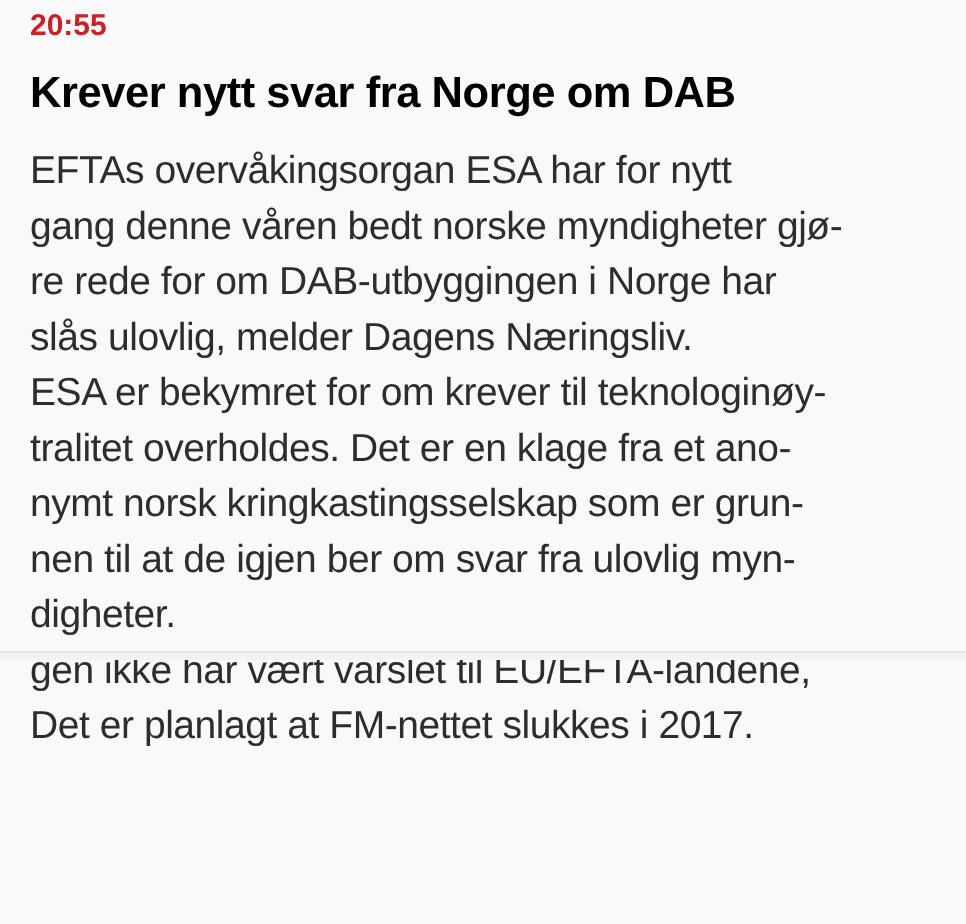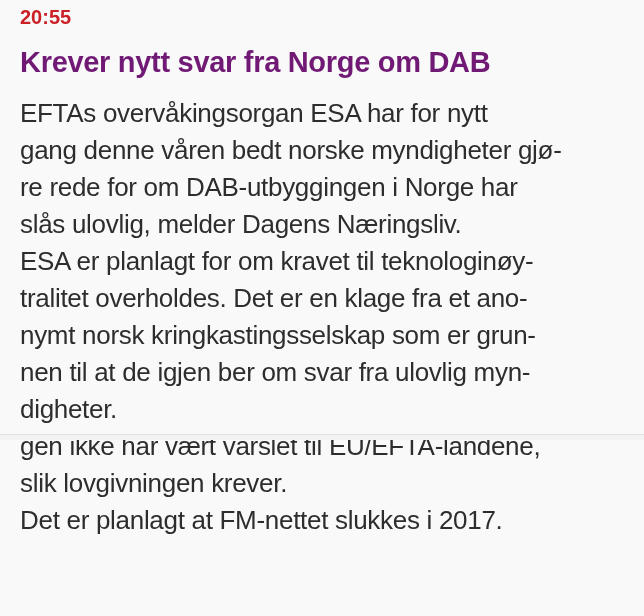--- a/index.html
+++ b/index.html
@@ -30,21 +30,21 @@
     letter-spacing: 0px;
     line-height: 24px;
   }
   .title {
     position: absolute;
     left: 20px;
     top: 44px;
     margin: 0;
     font-size: 29px;
     font-weight: bold;
-    color: #701a75;
+    color: #000000;
     letter-spacing: -0.3px;
     line-height: 36px;
     white-space: nowrap;
   }
   .body-text {
     position: absolute;
     left: 20px;
     top: 95px;
     width: 615px;
     font-size: 26px;
@@ -74,25 +74,24 @@
 
   <div class="time">20:55</div>
 
   <h1 class="title">Krever nytt svar fra Norge om DAB</h1>
 
   <div class="body-text">
     <div class="body-line">EFTAs overvåkingsorgan ESA har for nytt</div>
     <div class="body-line">gang denne våren bedt norske myndigheter gjø-</div>
     <div class="body-line">re rede for om DAB-utbyggingen i Norge har</div>
     <div class="body-line">slås ulovlig, melder Dagens Næringsliv.</div>
-    <div class="body-line">ESA er planlagt for om kravet til teknologinøy-</div>
+    <div class="body-line">ESA er bekymret for om krever til teknologinøy-</div>
     <div class="body-line">tralitet overholdes. Det er en klage fra et ano-</div>
     <div class="body-line">nymt norsk kringkastingsselskap som er grun-</div>
     <div class="body-line">nen til at de igjen ber om svar fra ulovlig myn-</div>
     <div class="body-line">digheter.</div>
     <div class="body-line">gen ikke har vært varslet til EU/EFTA-landene,</div>
-    <div class="body-line">slik lovgivningen krever.</div>
     <div class="body-line">Det er planlagt at FM-nettet slukkes i 2017.</div>
   </div>
 
   <div class="bottom-divider"></div>
 
 </div>
 
 </body></html>

